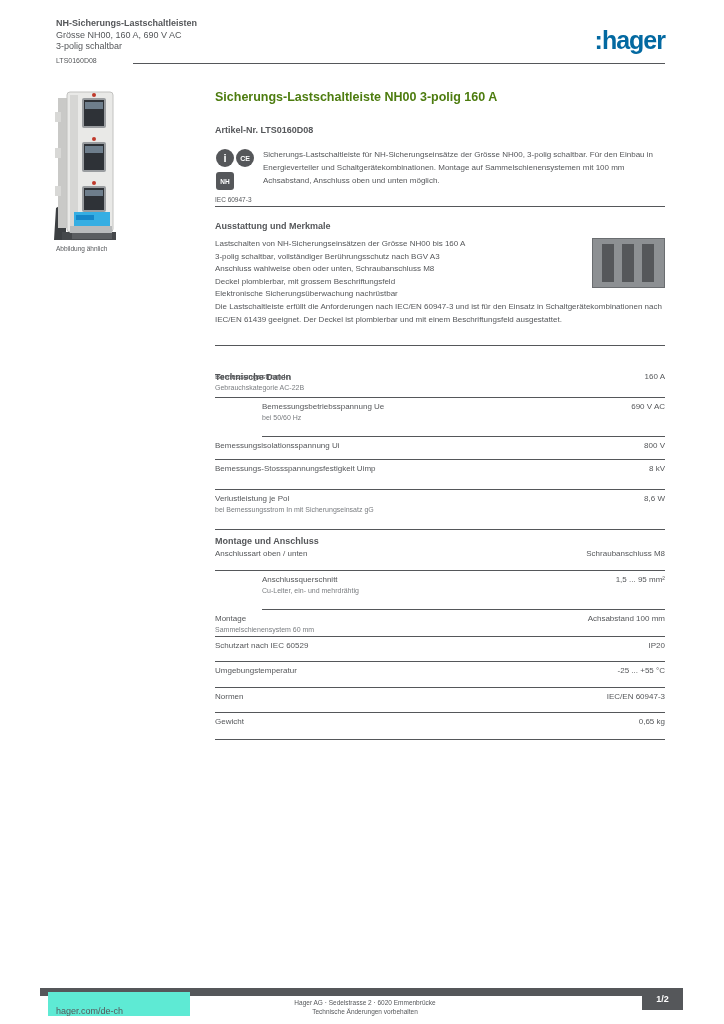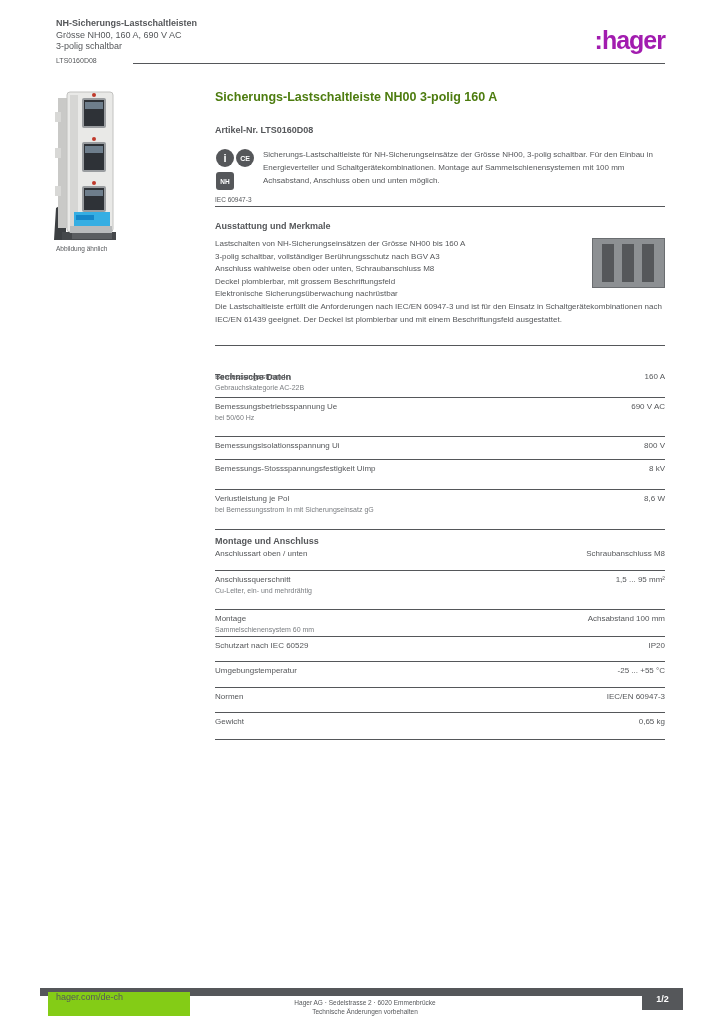--- a/index.html
+++ b/index.html
@@ -7,21 +7,21 @@
               font-family:"Liberation Sans", sans-serif; color:#55575a; }
   .page { position:relative; width:724px; height:1024px; background:#fff; overflow:hidden; }
 
   
   .hdr-text { position:absolute; left:56px; top:18px; line-height:11.5px; }
   .hdr-l1 { font-size:9px; font-weight:bold; }
   .hdr-l2, .hdr-l3 { font-size:9px; }
   .hdr-ref { font-size:7px; margin-top:2px; }
   .hdr-rule { position:absolute; left:133px; top:63px; width:532px; height:1px; background:#55575a; }
   .logo { position:absolute; top:26px; right:59px; font-size:25px; font-weight:bold;
-          letter-spacing:-1px; color:#a21caf; }
+          letter-spacing:-1px; color:#0369a1; }
 
   
   .prod-img { position:absolute; left:54px; top:90px; width:72px; height:152px; }
   .prod-caption { position:absolute; left:56px; top:245px; width:86px; font-size:6.5px; line-height:8px; }
   .title { position:absolute; left:215px; top:90px; width:360px; font-size:12.5px; font-weight:bold; color:#4d7c0f; }
   .subtitle { position:absolute; left:215px; top:125px; font-size:9px; font-weight:bold; }
   .descwrap { position:absolute; left:215px; top:148px; width:450px; }
   .cert-icons { float:left; width:40px; height:52px; margin-right:8px; }
   .desc { font-size:8px; line-height:13px; text-align:left; }
   .icon-caption { position:absolute; left:215px; top:196px; font-size:6.5px; }
@@ -37,27 +37,27 @@
   .tbl-head1 { position:absolute; left:215px; top:372px; font-size:9px; font-weight:bold; }
   .tbl1 { position:absolute; left:215px; top:368px; width:450px; }
   .tbl-head2 { position:absolute; left:215px; top:536px; font-size:9px; font-weight:bold; }
   .tbl2 { position:absolute; left:215px; top:545px; width:450px; }
   .row { display:flex; justify-content:space-between; align-items:flex-start;
          border-bottom:1px solid #55575a; padding-top:4px; overflow:hidden; }
   .row .lbl { font-size:8px; line-height:10.5px; max-width:330px; }
   .row .sub { font-size:7px; line-height:9px; color:#7a7d80; }
   .row .val { font-size:8px; line-height:10.5px; text-align:right; white-space:nowrap; }
   
-  .h30{height:30px;} .h39{height:39px;} .h23{height:23px;} .h40{height:40px;}
+  .h30{height:30px;} .h39{height:39px;margin-left:47px;} .h23{height:23px;} .h40{height:40px;}
   .h26{height:26px;} .h27{height:27px;justify-content:space-between;} .h25{height:25px;}
 
   
   .foot-bar { position:absolute; left:40px; top:988px; width:643px; height:8px; background:#55575a; }
-  .foot-linkbox { position:absolute; left:48px; top:992px; width:142px; height:24px; background:#84cc16;
-                  display:flex; align-items:flex-start; padding-left:8px; }
+  .foot-linkbox { position:absolute; left:48px; top:992px; width:142px; height:24px; background:#5eead4;
+                  display:flex; align-items:flex-end; padding-left:8px; }
   .foot-link { font-size:9px; color:#55575a; text-decoration:none; }
   .foot-center { position:absolute; left:240px; top:999px; width:250px; text-align:center;
                  font-size:6.5px; line-height:8.5px; }
   .foot-pagebox { position:absolute; left:642px; top:988px; width:41px; height:22px; background:#55575a;
                   color:#ffffff; font-size:9px; font-weight:bold;
                   display:flex; align-items:center; justify-content:center; }
 </style>
 </head>
 <body>
 

